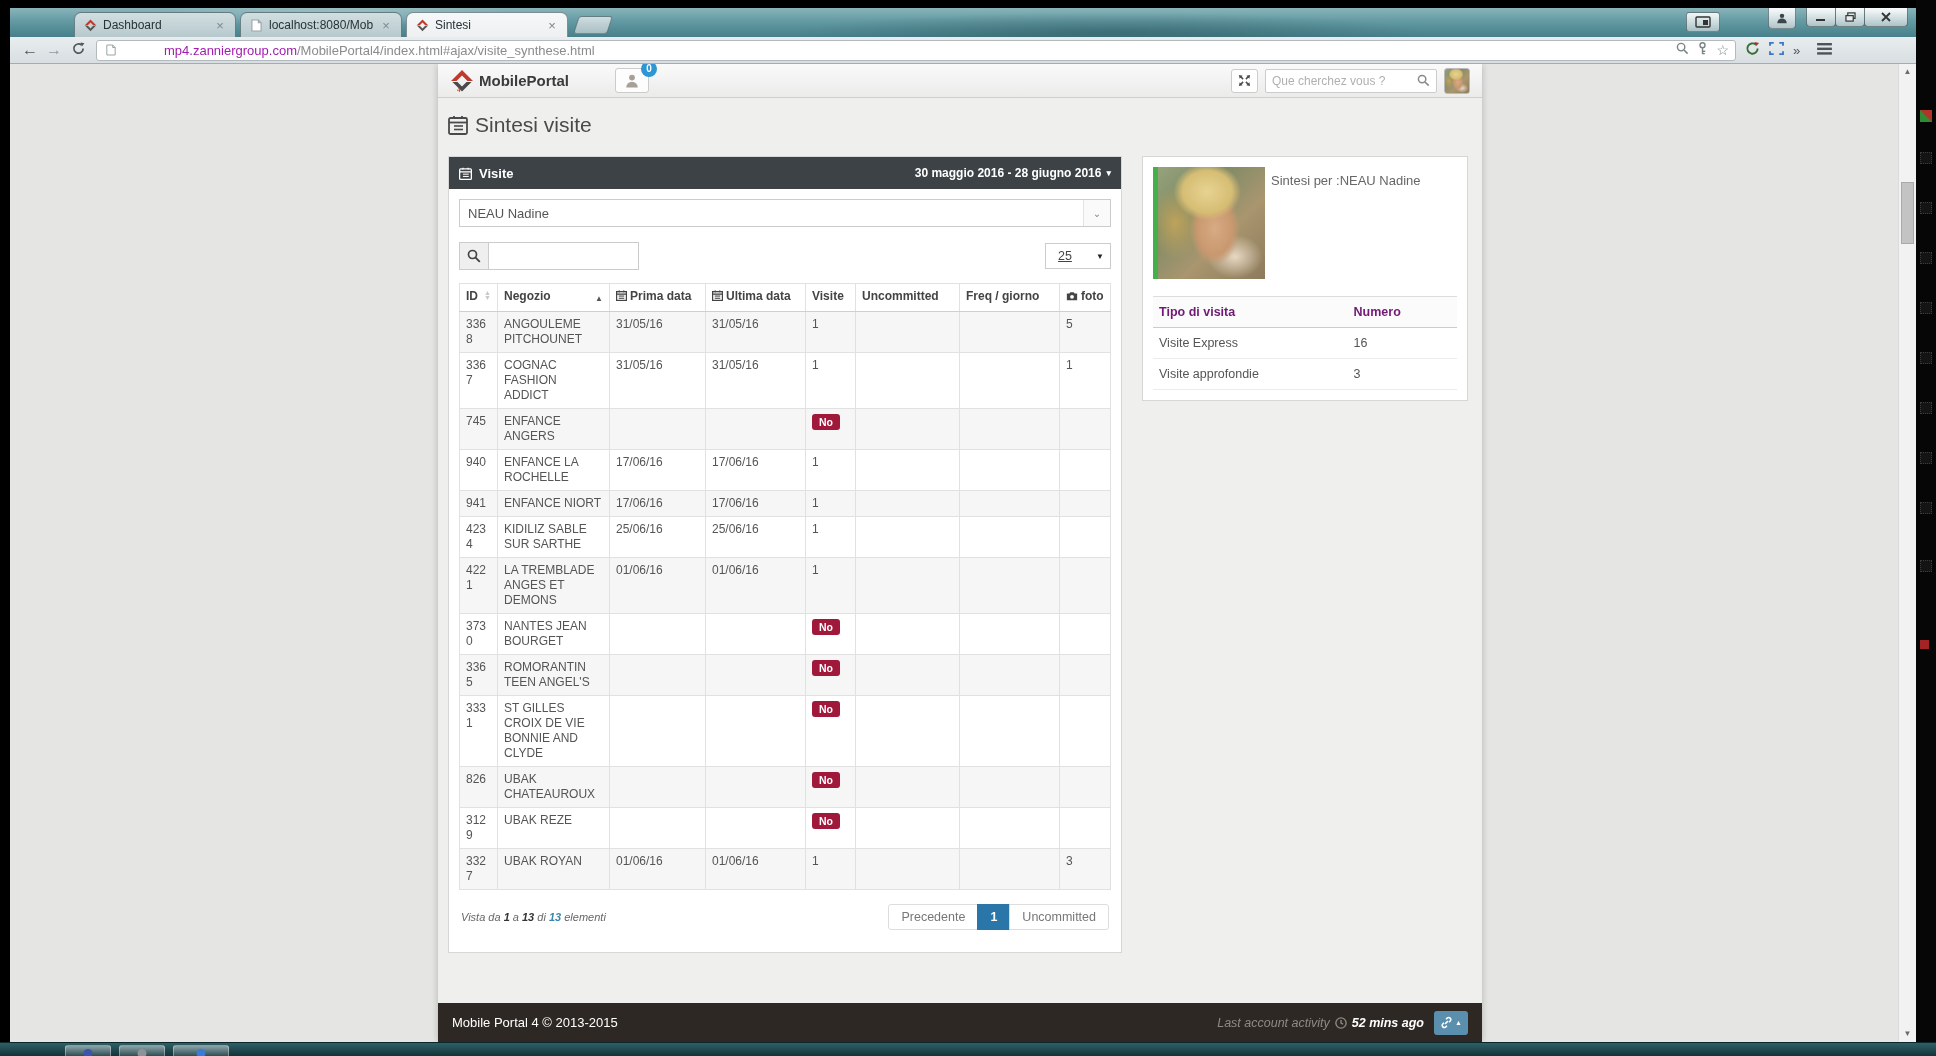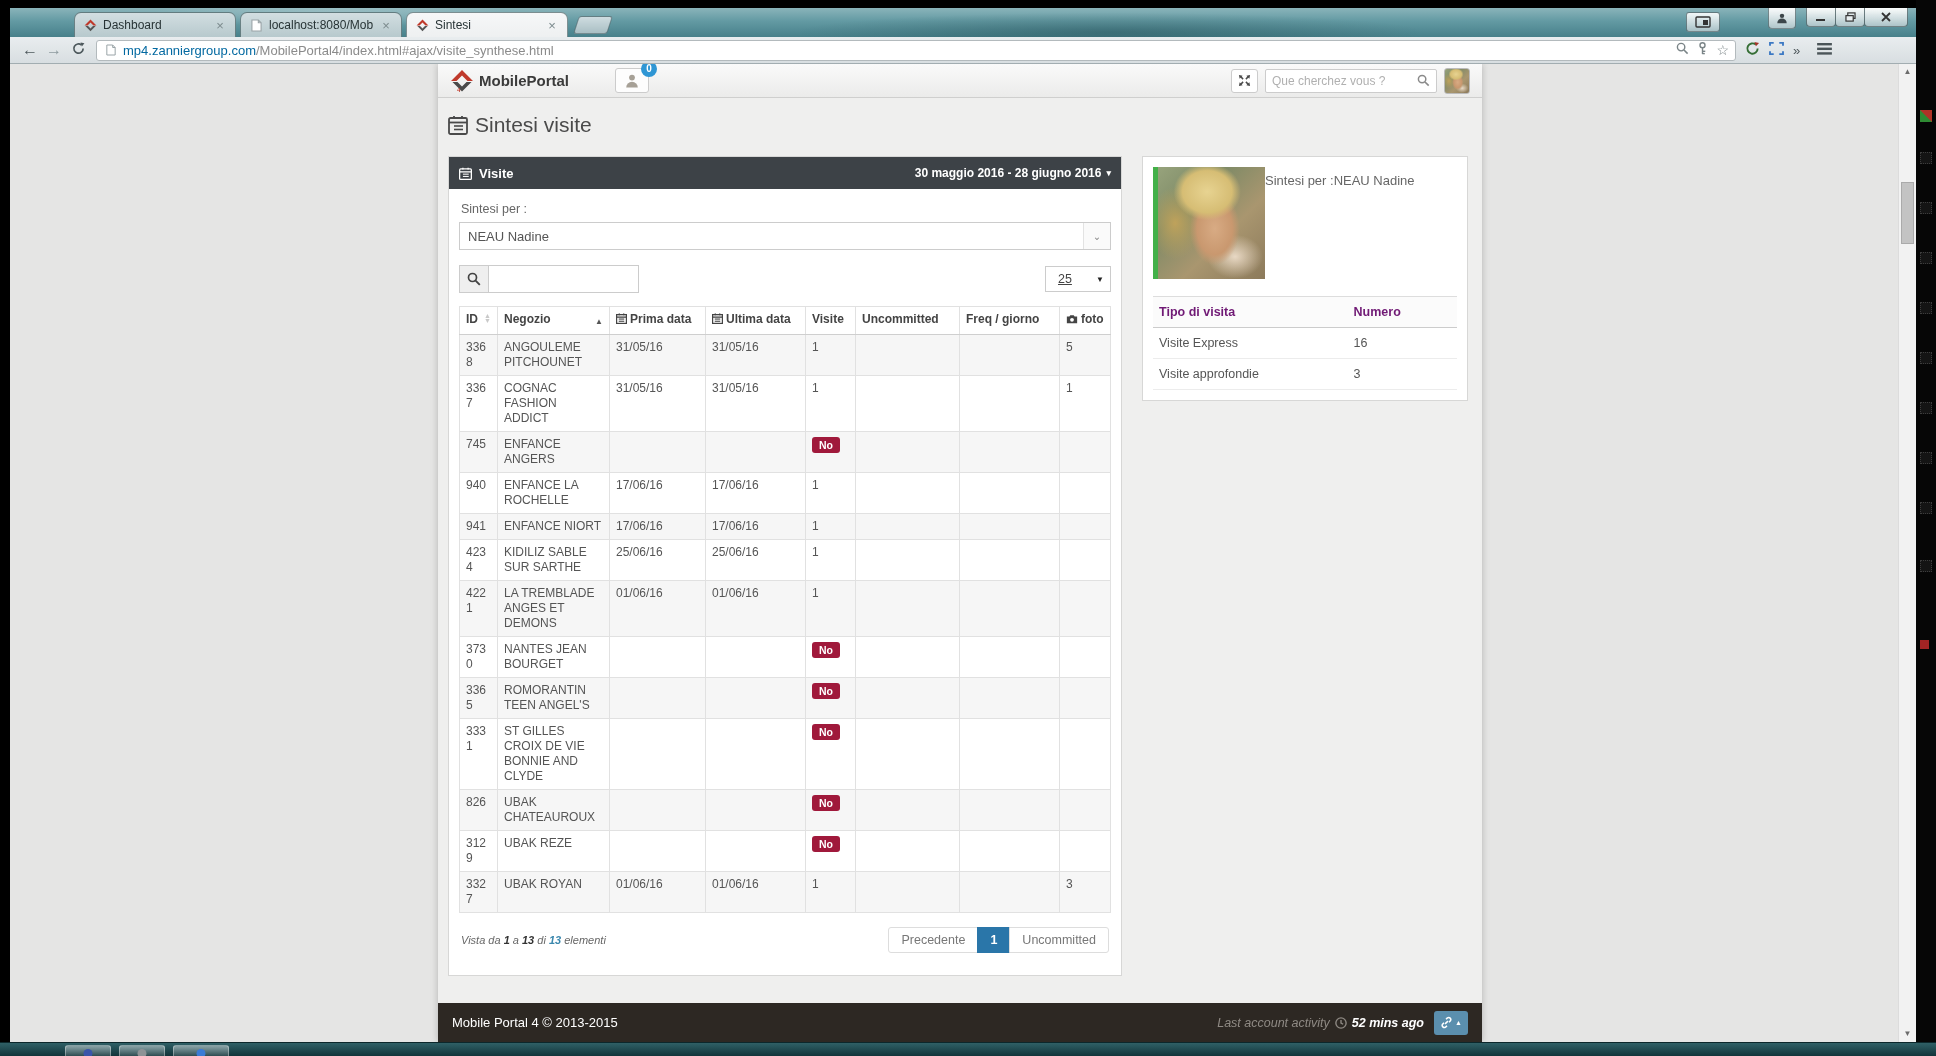--- a/index.html
+++ b/index.html
@@ -38,21 +38,21 @@
     background:linear-gradient(180deg,rgba(255,255,255,.95),rgba(205,216,219,.75));
     border:1px solid rgba(40,65,70,.6); border-top:none; display:flex; align-items:center; justify-content:center; }
 
   .toolbar { position:absolute; left:0; top:29px; width:100%; height:27px;
     background:linear-gradient(180deg,#e9edef,#d8dee1); border-bottom:1px solid #a2adb1;
     display:flex; align-items:center; padding:0 8px; }
   .nav-btn { width:24px; text-align:center; font-size:16px; color:#4d585c; line-height:1; }
   .nav-btn.dim { color:#8d9a9e; }
   .urlbox { flex:0 0 auto; width:1640px; height:21px; margin-left:6px; background:#fff; border:1px solid #b3babd;
     border-radius:3px; display:flex; align-items:center; padding:0 6px; font-size:13px; }
-  .url-host { color:#0369a1; }
+  .url-host { color:#a21caf;margin-left:41px; }
   .url-path { color:#8b8b8b; }
   .url-icons { margin-left:auto; display:flex; align-items:center; gap:8px; }
   .ext-icons { display:flex; align-items:center; gap:9px; margin-left:9px; color:#4b5559; }
   .ovf { font-size:13px; color:#4b5559; }
   .menu-btn { margin-left:8px; }
 
   .viewport { position:absolute; left:0; top:56px; width:100%; height:978px; background:#e5e5e4; overflow:hidden; }
 
   
   .pscroll { position:absolute; right:0; top:0; width:18px; height:100%; background:#f2f2f2; border-left:1px solid #dcdcdc; }
@@ -127,21 +127,21 @@
   .info { font-size:11px; font-style:italic; color:#666; }
   .info b { color:#333; }
   .info b.blue { color:#3a87ad; }
   .pager { display:flex; }
   .pg-btn { font-size:12.5px; color:#777; background:#fff; border:1px solid #ddd; padding:5px 12px; margin-left:-1px; }
   .pg-btn.first { border-radius:3px 0 0 3px; }
   .pg-btn.last { border-radius:0 3px 3px 0; }
   .pg-btn.active { background:#2a76a9; border-color:#2a76a9; color:#fff; font-weight:bold; }
 
   .side-card { width:326px; background:#fff; border:1px solid #d7d7d6; padding:10px; }
-  .profile-row { display:flex; gap:0; }
+  .profile-row { display:flex; gap:6px; }
   .photo { width:112px; height:112px; border-left:5px solid #43b049; flex:0 0 auto; }
   .side-title { font-size:13px; color:#666; padding-top:6px; }
   table.summary { width:100%; margin-top:17px; border-collapse:collapse; font-size:12.5px; color:#555; }
   table.summary th { text-align:left; font-weight:bold; color:#701a75; background:#fbfbfb; padding:8px 6px; border-top:1px solid #ddd; border-bottom:1px solid #ccc; }
   table.summary td { padding:8px 6px; border-bottom:1px solid #ececec; }
   table.summary .num-col { width:36%; }
 
   .app-footer { flex:0 0 39px; margin-top:auto; background:#2d2823; display:flex; align-items:center; padding:0 14px; }
   .copyright { color:#fff; font-size:13px; }
   .activity { margin-left:auto; display:flex; align-items:center; gap:5px; font-size:12.5px; font-style:italic; color:#8f8a84; }
@@ -362,21 +362,20 @@
                     <line x1="6" y1="14.5" x2="15" y2="14.5" stroke="#fff" stroke-width="1.6"></line>
                   </svg>
                 <span class="ph-title">Visite</span>
                 <span class="ph-range">
                   <span>30 maggio 2016 - 28 giugno 2016</span>
                   <span class="ph-caret">▾</span>
                 </span>
               </div>
               <div class="panel-body">
 
-                <div class="filter-label">Sintesi per :</div>
                 <div class="select-wide">
                   <span class="val">NEAU Nadine</span>
                   <span class="caret-box">⌄</span>
                 </div>
 
                 <div class="tbl-toolbar">
                   <div class="search-group">
                     <span class="sg-addon">
                       <svg width="14" height="14" viewBox="0 0 14 14">
                           <circle cx="5.5" cy="5.5" r="4" fill="none" stroke="#444" stroke-width="1.7"></circle>

